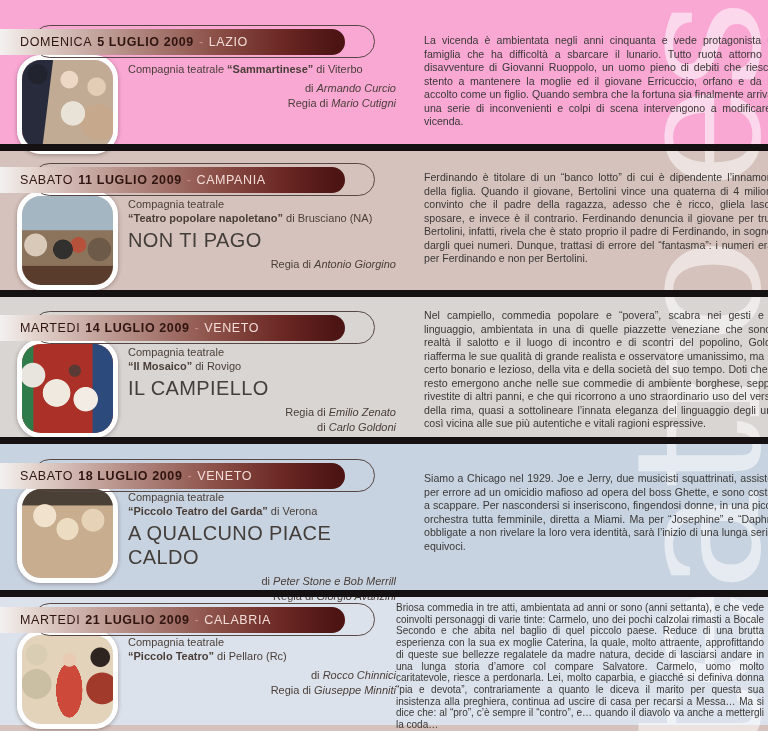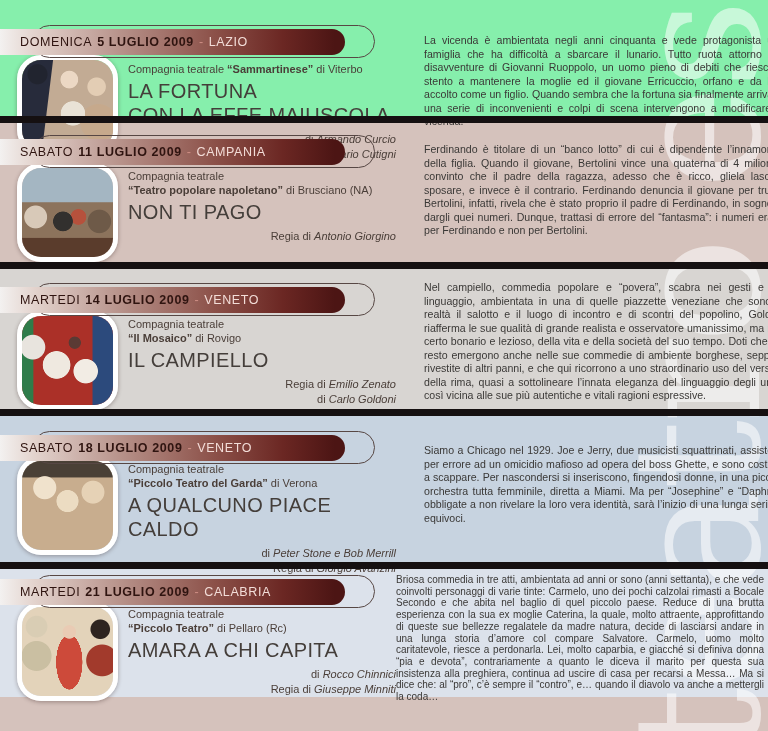--- a/index.html
+++ b/index.html
@@ -100,43 +100,39 @@
   }
   .desc.small { left:396px; width:368px; font-size:10px; line-height:11.7px; }
 </style>
 </head>
 <body>
 
 <div class="page">
 
   <div class="watermark">teatro estiv1</div>
 
-  <div class="band" style="height: 116px; background-color: #86efac;">
+  <div class="band" style="height: 144px; background-color: #f9a8d4;">
     <div class="band-inner">
       <div class="hdr-outline" style="top:25px;"></div>
       <div class="hdr-pill" style="top:29px;">
         <span class="day">DOMENICA</span>
         <span class="daterest">5 LUGLIO 2009</span>
         <span class="dash">-</span>
         <span class="region">LAZIO</span>
       </div>
       <div class="photo" style="top:55px;">
           <div class="art art0"></div>
         </div>
       <div class="info" style="top:62px;">
         <div class="company">
           <span class="company-prefix">Compagnia teatrale</span>
           <span class="bold">“Sammartinese”</span>
           <span>di</span>
           <span class="it">Viterbo</span>
         </div>
-        <div class="play-title">
-          <div>LA FORTUNA</div>
-          <div>CON LA EFFE MAIUSCOLA</div>
-        </div>
         <div class="credits">
           <div>
             <span>di</span>
             <span class="it">Armando Curcio</span>
           </div>
           <div>
             <span>Regia di</span>
             <span class="it">Mario Cutigni</span>
           </div>
         </div>
@@ -271,24 +267,20 @@
       <div class="photo" style="top:33px;">
           <div class="art art4"></div>
         </div>
       <div class="info stacked" style="top:38px;">
         <div class="company">
           <span class="company-prefix">Compagnia teatrale</span>
           <span class="bold">“Piccolo Teatro”</span>
           <span>di</span>
           <span class="it">Pellaro (Rc)</span>
         </div>
-        <div class="play-title">
-          <div>AMARA A CHI CAPITA</div>
-
-        </div>
         <div class="credits">
           <div>
             <span>di</span>
             <span class="it">Rocco Chinnici</span>
           </div>
           <div>
             <span>Regia di</span>
             <span class="it">Giuseppe Minniti</span>
           </div>
         </div>

